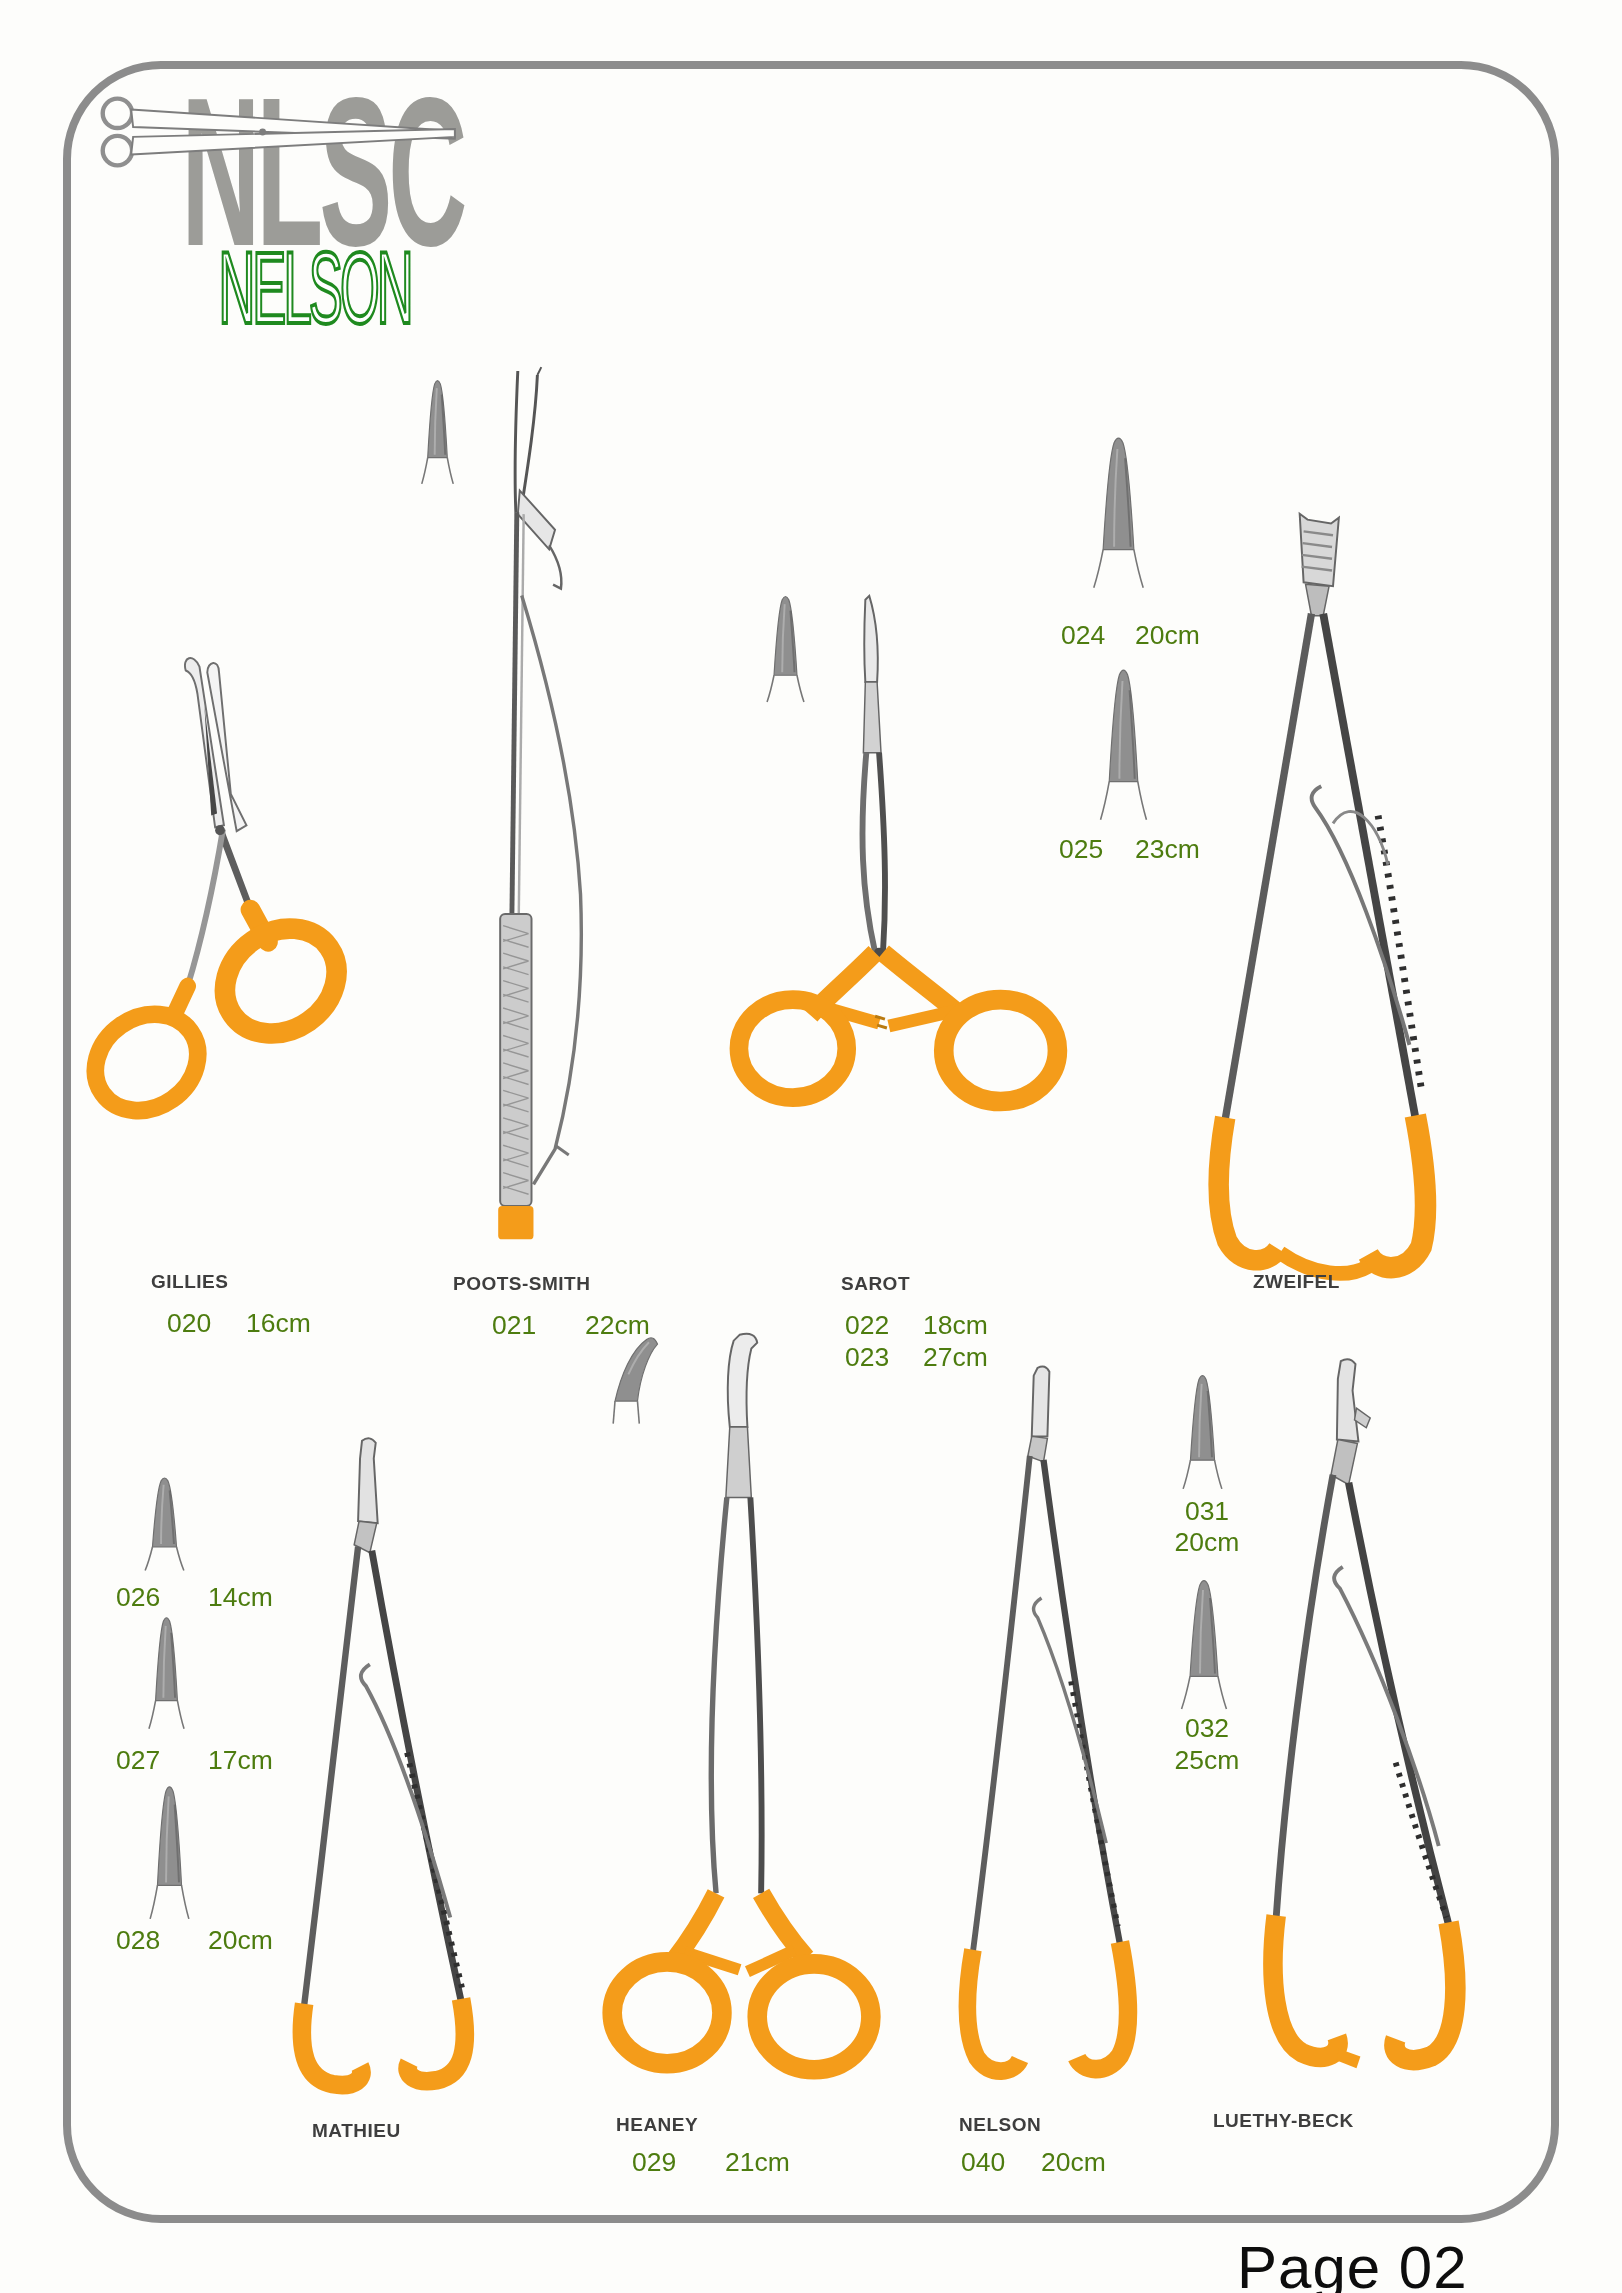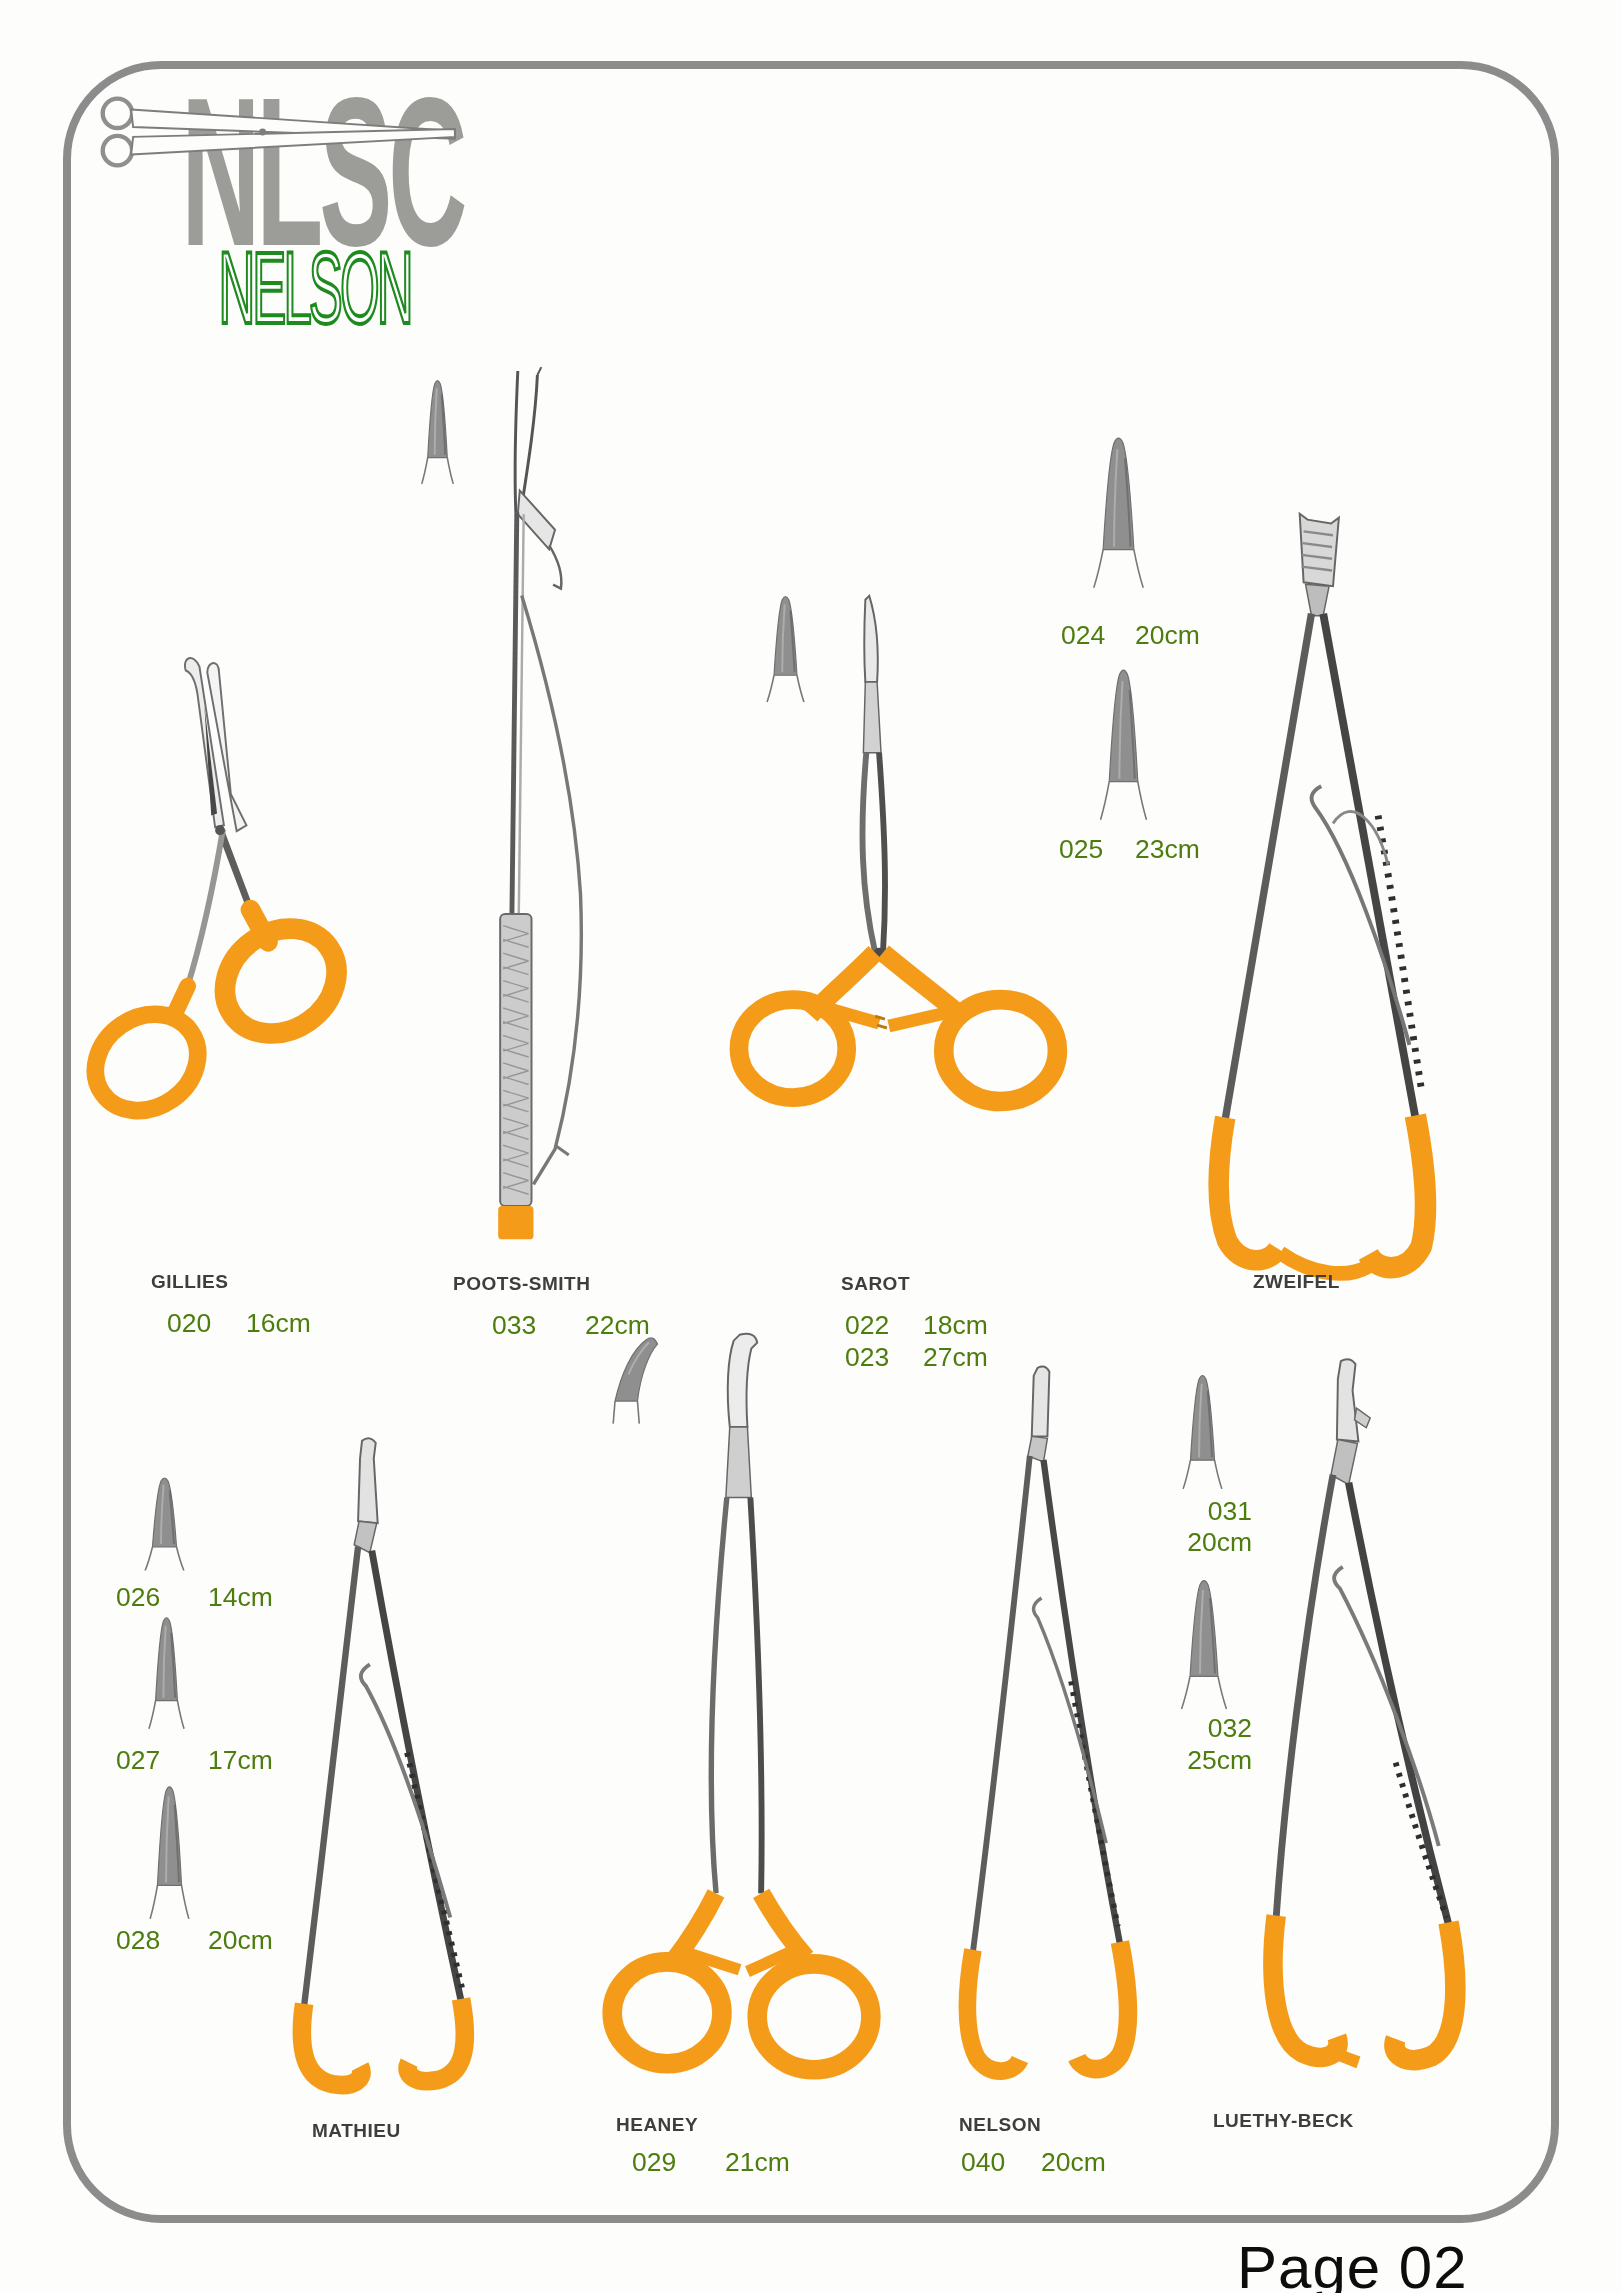--- a/index.html
+++ b/index.html
@@ -12,21 +12,21 @@
     position:absolute;left:63px;top:61px;width:1496px;height:2162px;
     border:8.8px solid #8c8c8c;border-radius:98px;box-sizing:border-box;
   }
   .pname{
     position:absolute;font-size:19px;font-weight:bold;color:#3e3e3e;
     letter-spacing:0.5px;white-space:nowrap;
   }
   .pcode{
     position:absolute;font-size:26.5px;color:#4d7c0f;white-space:nowrap;
   }
-  .center{text-align:right;}
+  .center{text-align:center;}
   .page-label{
     position:absolute;left:1237px;top:2233px;font-size:60px;color:#0d0d0d;
     letter-spacing:1px;
   }
   svg.inst,svg.tip{position:absolute;overflow:visible;}
 </style>
 </head>
 <body>
 
 <div class="page-frame"></div>
@@ -217,21 +217,21 @@
     <path d="M 31.62 20.4 C 33.660000000000004 47.599999999999994 35.699999999999996 74.80000000000001 36.72 97.64" stroke="#5c5c5c" stroke-width="2" fill="none" opacity="0.6"></path>
     <path d="M 11.22 100.64 C 8.16 115.6 5.1000000000000005 126.48 2.5500000000000003 133.96" stroke="#777777" stroke-width="1.6" fill="none"></path>
     <path d="M 39.78 100.64 C 42.839999999999996 115.6 45.9 126.48 48.449999999999996 133.96" stroke="#777777" stroke-width="1.6" fill="none"></path>
   </svg>
 
 <div class="pname" style="left:151px;top:1271px">GILLIES</div>
 <div class="pcode" style="left:167px;top:1308px">020</div>
 <div class="pcode" style="left:246px;top:1308px">16cm</div>
 
 <div class="pname" style="left:453px;top:1273px">POOTS-SMITH</div>
-<div class="pcode" style="left:492px;top:1310px">033</div>
+<div class="pcode" style="left:492px;top:1310px">021</div>
 <div class="pcode" style="left:585px;top:1310px">22cm</div>
 
 <div class="pname" style="left:841px;top:1273px">SAROT</div>
 <div class="pcode" style="left:845px;top:1310px">022</div>
 <div class="pcode" style="left:923px;top:1310px">18cm</div>
 <div class="pcode" style="left:845px;top:1342px">023</div>
 <div class="pcode" style="left:923px;top:1342px">27cm</div>
 
 <div class="pname" style="left:1253px;top:1271px">ZWEIFEL</div>
 <div class="pcode" style="left:1061px;top:620px">024</div>

